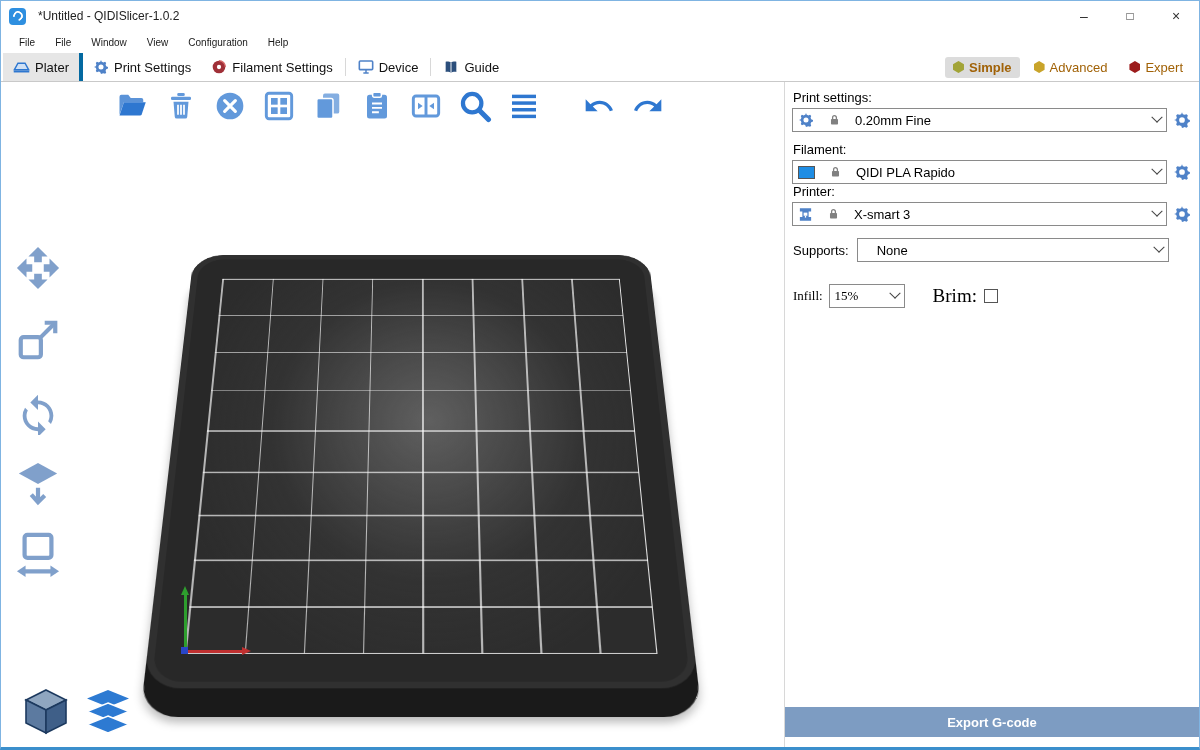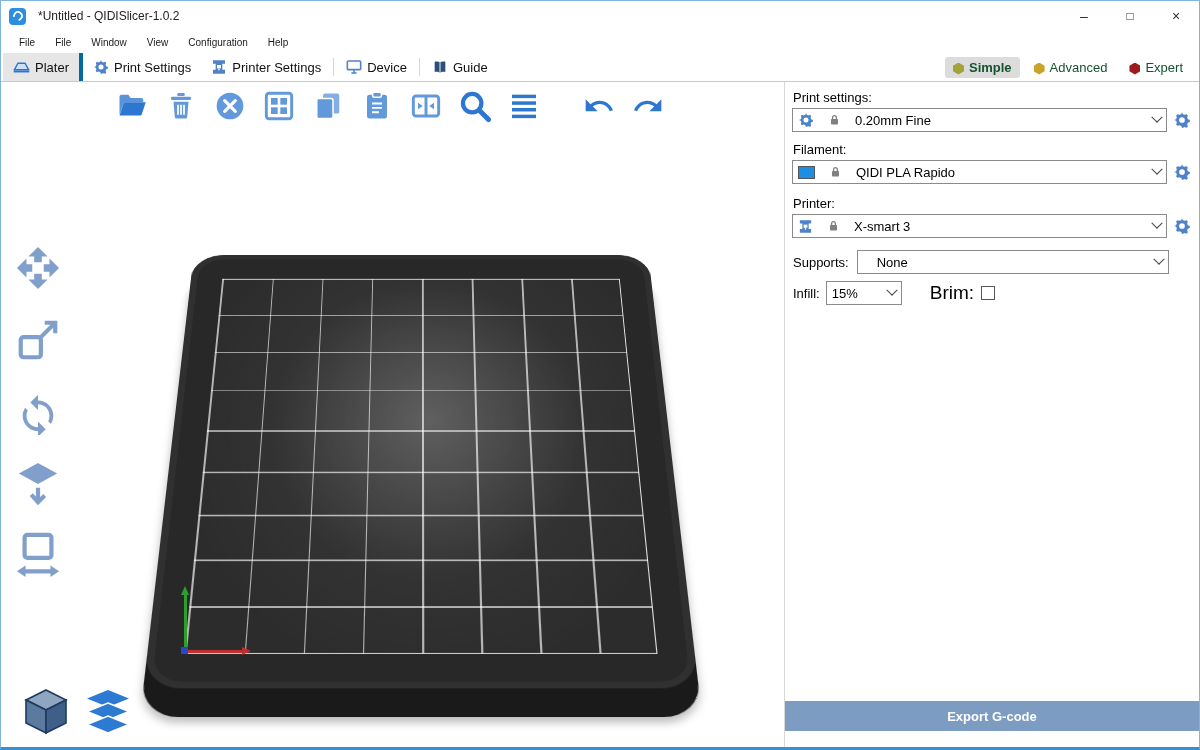--- a/index.html
+++ b/index.html
@@ -22,21 +22,21 @@
   .menubar { height:22px; display:flex; align-items:center; padding-left:8px; flex:0 0 auto; }
   .menu-item { font-size:10px; color:#1a1a1a; padding:2px 10px; }
 
   
   .tabbar { height:29px; display:flex; align-items:stretch; border-bottom:1px solid #c9c9c9; flex:0 0 auto; padding-left:2px; }
   .tab { display:flex; align-items:center; gap:5px; padding:0 10px; font-size:13px; color:#111; }
   .tab.selected { background:#e6e6e6; border-right:4px solid #0369a1; }
   .tab svg { display:block; }
   .tabsep { width:1px; background:#d8d8d8; margin:5px 2px; }
   .modes { margin-left:auto; display:flex; align-items:center; gap:6px; padding-right:8px; }
-  .mode { display:flex; align-items:flex-end; gap:5px; font-size:13px; color:#14532d; padding:3px 8px; border-radius:3px; }
+  .mode { display:flex; align-items:center; gap:5px; font-size:13px; color:#a16207; padding:3px 8px; border-radius:3px; }
   .mode.selected { background:#dcdcdc; font-weight:700; }
   .mode-dot { width:11px; height:12px; clip-path:polygon(50% 0,100% 27%,100% 73%,50% 100%,0 73%,0 27%); }
   .mode-dot.simple   { background:#a2a437; }
   .mode-dot.advanced { background:#c9a42a; }
   .mode-dot.expert   { background:#9c1c1c; }
 
   
   .main { flex:1; display:flex; min-height:0; }
   .viewport { width:784px; position:relative; background:#fff; border-right:1px solid #d8d8d8; overflow:hidden; }
   .sidebar { flex:1; position:relative; background:#fff; padding:4px 6px 0 7px; }
@@ -82,26 +82,26 @@
   .combo { flex:1; height:24px; border:1px solid #8a8a8a; background:#fff; display:flex; align-items:center;
            gap:14px; padding:0 5px; font-size:13px; color:#000; }
   .combo .val { white-space:nowrap; overflow:hidden; }
   .chev { margin-left:auto; width:8px; height:8px; border-right:1.6px solid #444; border-bottom:1.6px solid #444;
           transform:rotate(45deg) translate(-2px,-2px); flex:0 0 auto; }
   .gear-btn { width:22px; height:22px; margin-left:4px; display:flex; align-items:center; justify-content:center; flex:0 0 auto; }
   .swatch { width:17px; height:13px; background:#1e8de4; border:1px solid #555; flex:0 0 auto; }
   .row-supports { display:flex; align-items:center; margin-top:12px; }
   .row-supports .side-label { margin:0 8px 0 1px; }
   .combo.supports .val { margin-left:14px; }
-  .row-infill { display:flex; align-items:center; margin-top:7px; }
+  .row-infill { display:flex; align-items:center; margin-top:22px;font-family:Liberation Serif, serif; }
   .row-infill .side-label { margin:0 6px 0 1px; }
   .combo.infill { flex:0 0 76px; }
   .brim-label { font-size:19px; color:#000; margin-left:28px; margin-right:7px; }
   .brim-check { width:14px; height:14px; border:1px solid #555; background:#fff; }
-  .export-btn { position:absolute; left:0; right:0; bottom:16px; height:30px; background:#7d9cc2; color:#fff;
+  .export-btn { position:absolute; left:0; right:0; bottom:10px; height:30px; background:#7d9cc2; color:#fff;
                 font-size:13px; font-weight:700; display:flex; align-items:center; justify-content:center; }
 </style>
 </head>
 <body>
 
 <div id="app">
 
   <div class="titlebar">
     <div class="app-icon">
         <div class="app-icon-ring"></div>
@@ -132,25 +132,25 @@
       <span>Plater</span>
     </div>
     <div class="tab">
       <svg width="16" height="16" viewBox="0 0 24 24">
         <path fill-rule="evenodd" fill="#4f82c8" d="M12 1.5l1.1 2.7c.8.17 1.55.48 2.23.9l2.77-.93 1.7 1.7-.92 2.77c.4.68.72 1.43.9 2.23l2.72 1.13-.01 2.4-2.71 1.1c-.18.8-.5 1.55-.9 2.23l.92 2.77-1.7 1.7-2.77-.92c-.68.4-1.43.72-2.23.9L12 22.5l-1.1-2.7a8.6 8.6 0 0 1-2.23-.9l-2.77.92-1.7-1.7.92-2.77a8.6 8.6 0 0 1-.9-2.23L1.5 12l2.72-1.13c.18-.8.5-1.55.9-2.23l-.93-2.77 1.7-1.7 2.77.93c.68-.42 1.43-.73 2.23-.9L12 1.5zm0 6.7a3.8 3.8 0 1 0 0 7.6 3.8 3.8 0 0 0 0-7.6z"></path>
       </svg>
       <span>Print Settings</span>
     </div>
     <div class="tab">
       <svg width="16" height="16" viewBox="0 0 24 24">
-        <path d="M3 2h18v5h-4v9h4v6H3v-6h4V7H3z" fill="#4f82c8"></path>
-        <rect x="9" y="9" width="6" height="5" fill="#fff"></rect>
-        <rect x="11" y="14" width="2" height="3" fill="#fff"></rect>
+        <circle cx="12" cy="12" r="9.5" fill="#a03038"></circle>
+        <circle cx="12" cy="12" r="3.2" fill="#fff"></circle>
+        <path d="M12 2.5a9.5 9.5 0 0 1 9.5 9.5" fill="none" stroke="#d86a6a" stroke-width="2"></path>
       </svg>
-      <span>Printer Settings</span>
+      <span>Filament Settings</span>
     </div>
     <div class="tabsep"></div>
     <div class="tab">
       <svg width="16" height="16" viewBox="0 0 24 24">
         <rect x="2" y="3" width="20" height="13" rx="1.5" fill="none" stroke="#4f82c8" stroke-width="2.4"></rect>
         <path d="M8 21h8M12 16.5V21" stroke="#4f82c8" stroke-width="2.2" fill="none"></path>
       </svg>
       <span>Device</span>
     </div>
     <div class="tabsep"></div>
@@ -355,21 +355,21 @@
           <span class="val">QIDI PLA Rapido</span>
           <span class="chev"></span>
         </div>
         <div class="gear-btn">
           <svg width="18" height="18" viewBox="0 0 24 24">
             <path fill-rule="evenodd" fill="#4f82c8" d="M12 1.5l1.1 2.7c.8.17 1.55.48 2.23.9l2.77-.93 1.7 1.7-.92 2.77c.4.68.72 1.43.9 2.23l2.72 1.13-.01 2.4-2.71 1.1c-.18.8-.5 1.55-.9 2.23l.92 2.77-1.7 1.7-2.77-.92c-.68.4-1.43.72-2.23.9L12 22.5l-1.1-2.7a8.6 8.6 0 0 1-2.23-.9l-2.77.92-1.7-1.7.92-2.77a8.6 8.6 0 0 1-.9-2.23L1.5 12l2.72-1.13c.18-.8.5-1.55.9-2.23l-.93-2.77 1.7-1.7 2.77.93c.68-.42 1.43-.73 2.23-.9L12 1.5zm0 6.7a3.8 3.8 0 1 0 0 7.6 3.8 3.8 0 0 0 0-7.6z"></path>
           </svg>
         </div>
       </div>
 
-      <div class="side-label" style="margin-top:12px">Printer:</div>
+      <div class="side-label" style="margin-top:0">Printer:</div>
       <div class="combo-row">
         <div class="combo">
           <svg width="15" height="15" viewBox="0 0 24 24">
             <path d="M3 2h18v5h-4v9h4v6H3v-6h4V7H3z" fill="#4f82c8"></path>
             <rect x="9" y="9" width="6" height="5" fill="#fff"></rect>
             <rect x="11" y="14" width="2" height="3" fill="#fff"></rect>
           </svg>
           <svg width="13" height="14" viewBox="0 0 24 24">
             <path d="M8.5 10V7.5a3.5 3.5 0 0 1 7 0V10" fill="none" stroke="#808080" stroke-width="2.4"></path>
             <rect x="5.5" y="10" width="13" height="10.5" rx="1.5" fill="#808080"></rect>

